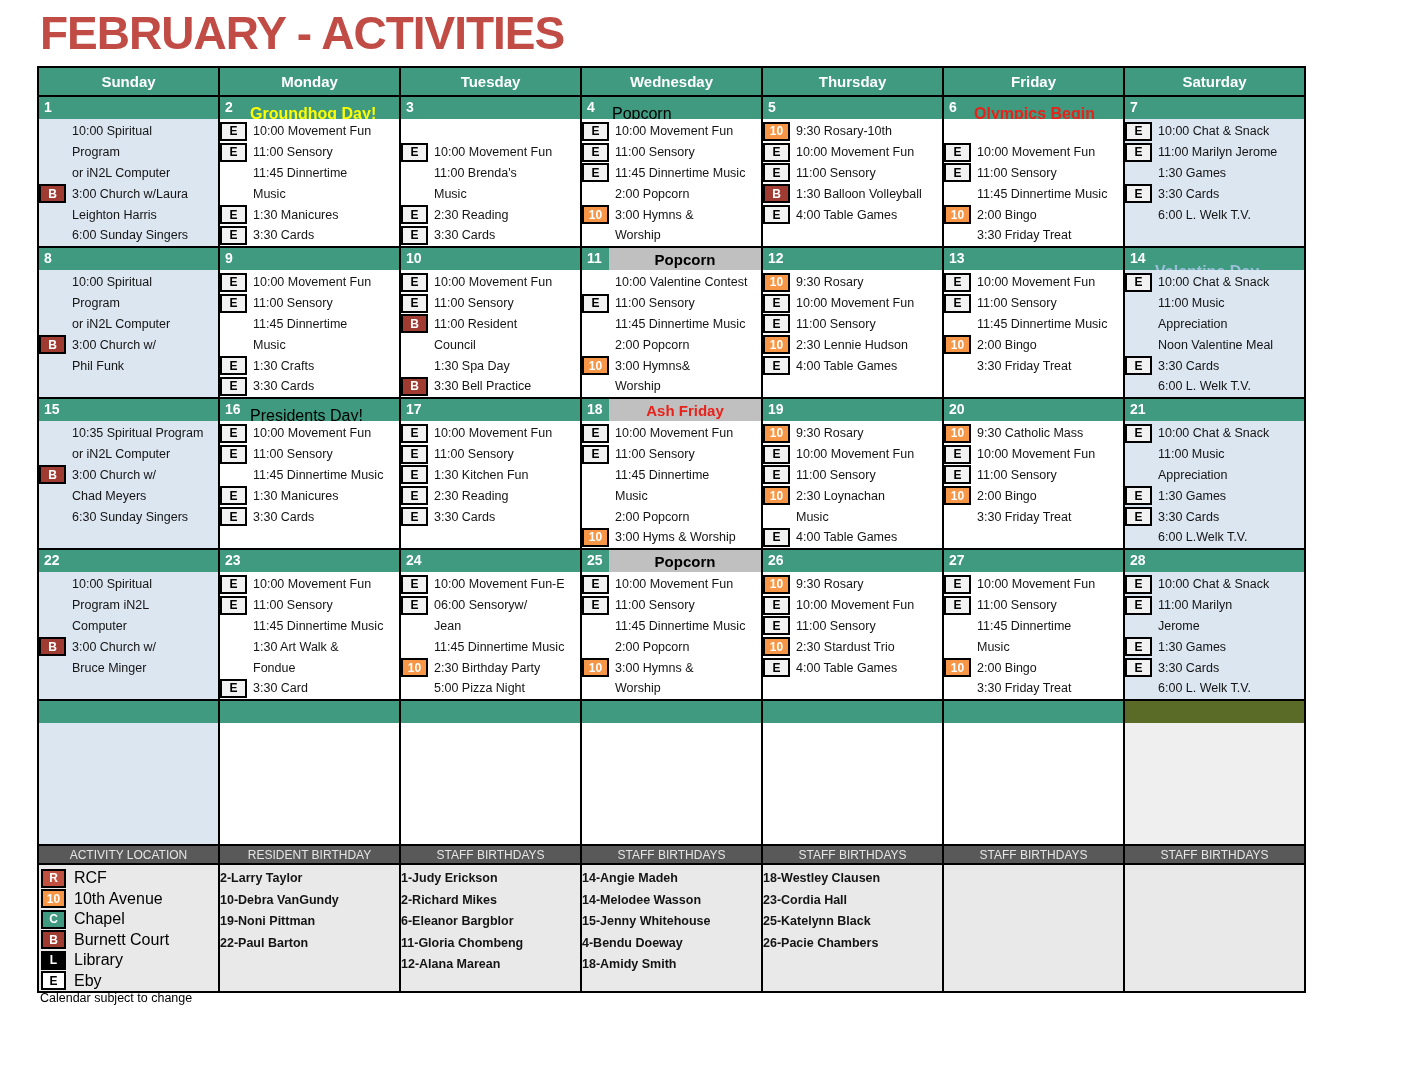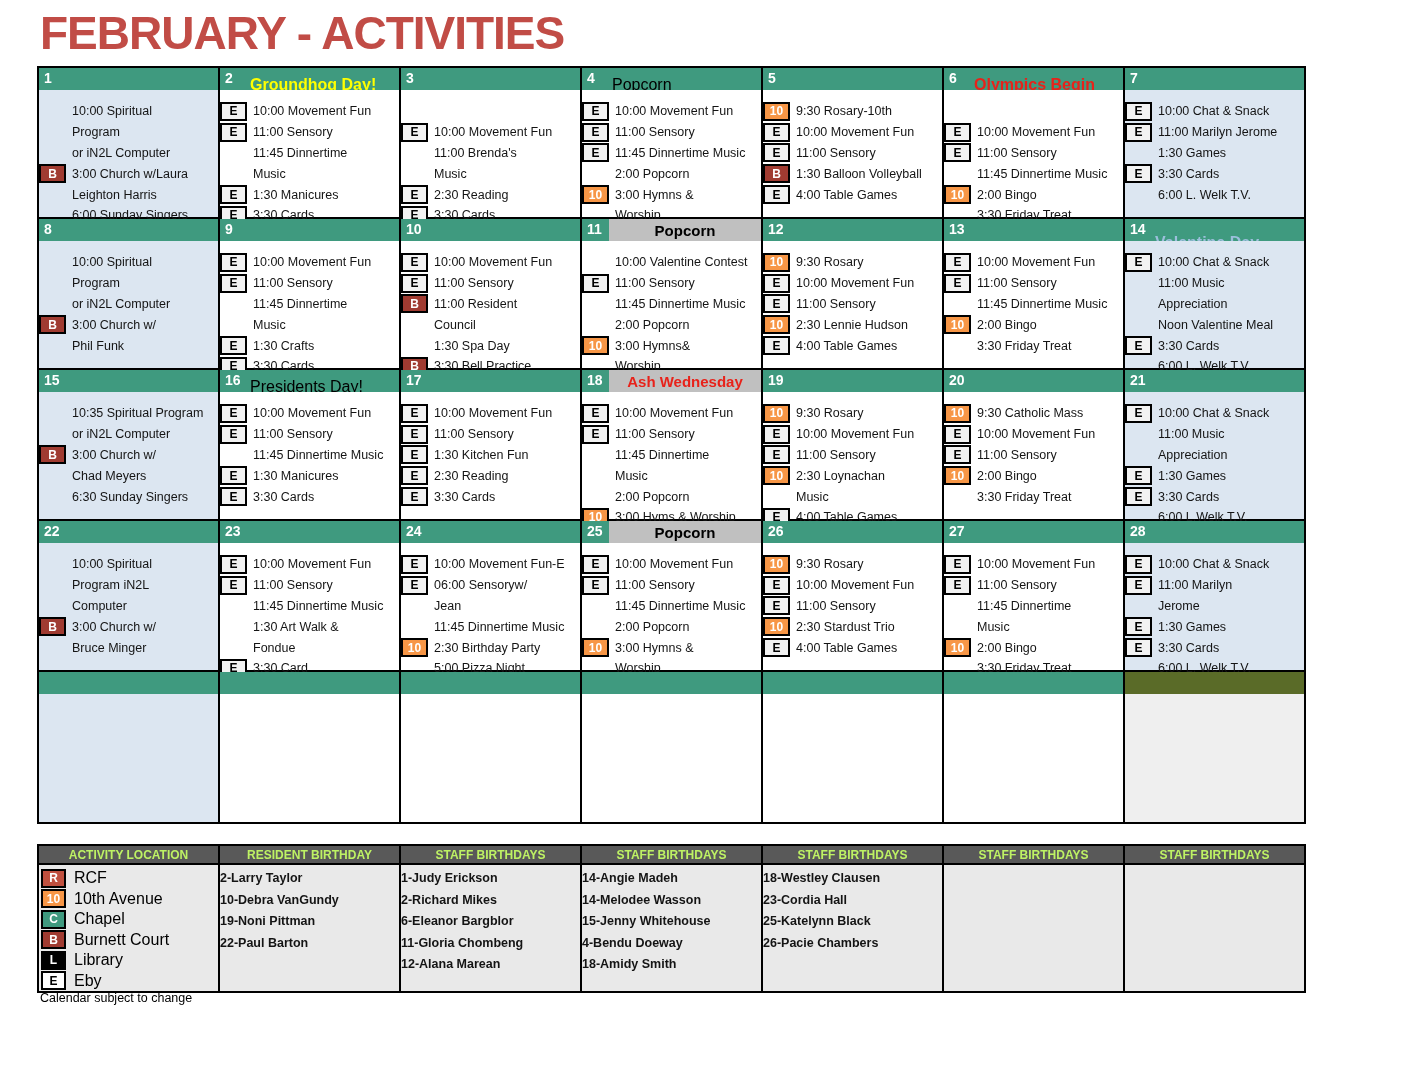--- a/index.html
+++ b/index.html
@@ -21,57 +21,66 @@
     color:#fff; font-weight:bold; font-size:15px;
     display:flex; align-items:center; justify-content:center;
   }
   .day { width:181px; border-right:2px solid #000; border-bottom:2px solid #000; background:#fff; }
   .strip { position:relative; height:22px; background:var(--teal); overflow:hidden; }
   .strip.strip-olive { background:var(--olive); }
   .num { position:absolute; left:5px; top:2px; color:#fff; font-weight:bold; font-size:14px; }
   .daylabel { position:absolute; left:30px; top:8px; font-size:16px; white-space:nowrap; }
   .labelbox { position:absolute; left:27px; right:0; top:0; bottom:0; background:var(--label-gray);
     display:flex; align-items:center; justify-content:center; font-size:15px; }
-  .cell { height:127px; padding-top:11px; background:#fff; }
+  .cell { height:127px; padding-top:2px; background:#fff; }
   .cell.bg-blue { background:var(--cell-blue); }
   .cell.bg-gray { background:var(--cell-gray); }
   .cell5 { height:128px; }
   .evrow { display:flex; align-items:center; height:20.8px; }
   .bslot { width:27px; height:19px; flex:0 0 27px; margin-right:6px; }
   .badge { width:27px; height:19px; border:2px solid #000; font-weight:bold; font-size:12px;
     display:flex; align-items:center; justify-content:center; }
   .badge-E  { background:var(--badge-e); color:#000; }
   .badge-10 { background:var(--badge-10); color:#fff; }
   .badge-B  { background:var(--badge-b); color:#fff; }
   .evtext { font-size:12.5px; color:#141414; white-space:nowrap; }
 
   .bottom { position:absolute; left:37px; top:844px; width:1269px;
     border-left:2px solid #000; border-top:2px solid #000; }
   .bhead {
     width:181px; height:19px; background:var(--bottom-header);
     border-right:2px solid #000; border-bottom:2px solid #000;
-    color:#bef264; font-weight:bold; font-size:12px;
+    color:#e5e5e5; font-weight:normal; font-size:12px;
     display:flex; align-items:center; justify-content:center;
   }
   .bcell { width:181px; height:128px; background:var(--bottom-cell);
     border-right:2px solid #000; border-bottom:2px solid #000; padding:3px 0 0 0; }
   .legrow { display:flex; align-items:center; height:20.5px; }
   .lbadge { width:25px; height:19px; margin:0 8px 0 2px; border:2px solid #000; flex:0 0 25px;
     font-weight:bold; font-size:12px; display:flex; align-items:center; justify-content:center; }
   .leglabel { font-size:16px; color:#000; white-space:nowrap; }
   .bname { font-size:12.5px; color:#141414; padding-left:0; height:21.5px; line-height:21.5px; white-space:nowrap;font-weight:bold; }
 
   .footer { position:absolute; left:40px; top:991px; font-size:12.5px; color:#000; }
 </style>
 </head>
 <body>
 
 <div class="page">
   <div class="title">FEBRUARY - ACTIVITIES</div>
   <div class="calendar" id="calendar">
+    <div class="wrow" id="weekday-row">
+        <div class="wd">Sunday</div>
+        <div class="wd">Monday</div>
+        <div class="wd">Tuesday</div>
+        <div class="wd">Wednesday</div>
+        <div class="wd">Thursday</div>
+        <div class="wd">Friday</div>
+        <div class="wd">Saturday</div>
+      </div>
     <div id="weeks-container">
         <div class="wrow">
           <div class="day">
             <div class="strip">
               <span class="num">1</span>
             </div>
             <div class="cell bg-blue">
               <div class="evrow">
                 <span class="bslot"></span>
                 <span class="evtext">10:00 Spiritual</span>
@@ -679,21 +688,21 @@
                   <span class="badge badge-E">E</span>
                 </span>
                 <span class="evtext">3:30 Cards</span>
               </div>
             </div>
           </div>
           <div class="day">
             <div class="strip">
               <span class="num">18</span>
               <div class="labelbox" style="background: rgb(192, 192, 192);">
-                <span style="color: rgb(232, 34, 26); font-weight: bold;">Ash Wednesday</span>
+                <span style="color: rgb(232, 34, 26); font-weight: bold;">Ash Friday</span>
               </div>
             </div>
             <div class="cell">
               <div class="evrow">
                 <span class="bslot">
                   <span class="badge badge-E">E</span>
                 </span>
                 <span class="evtext">10:00 Movement Fun</span>
               </div>
               <div class="evrow">

